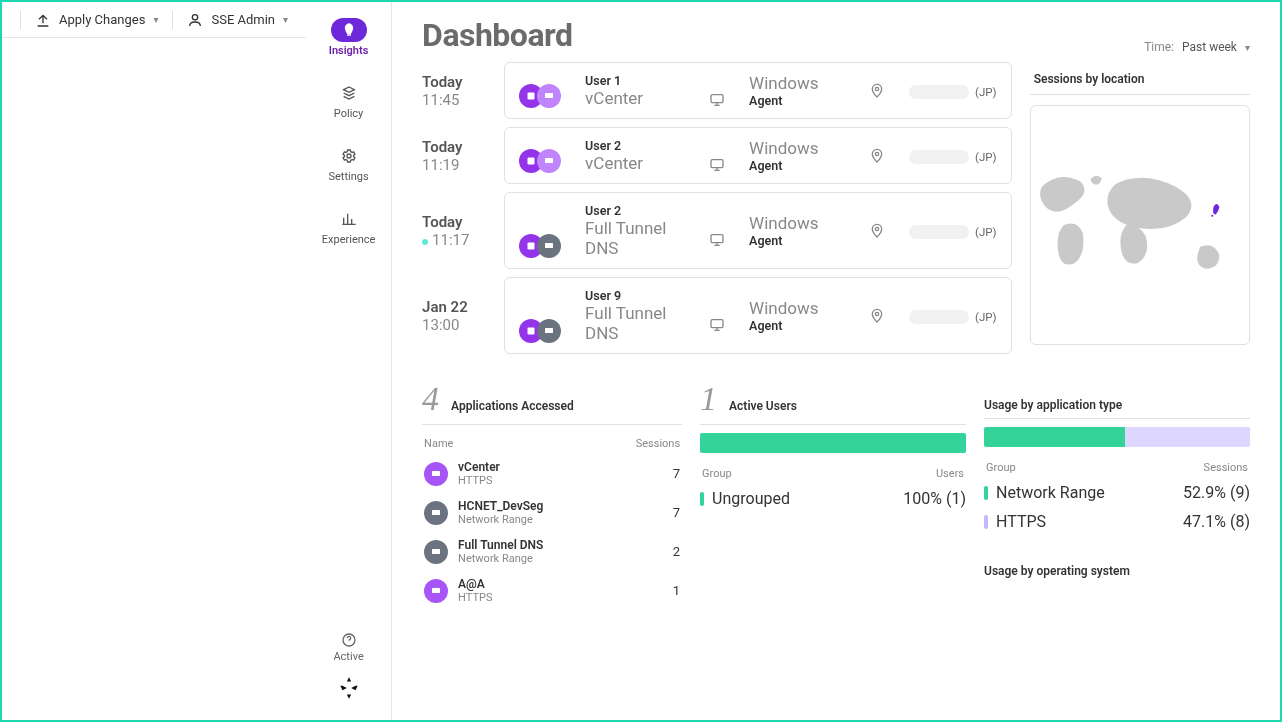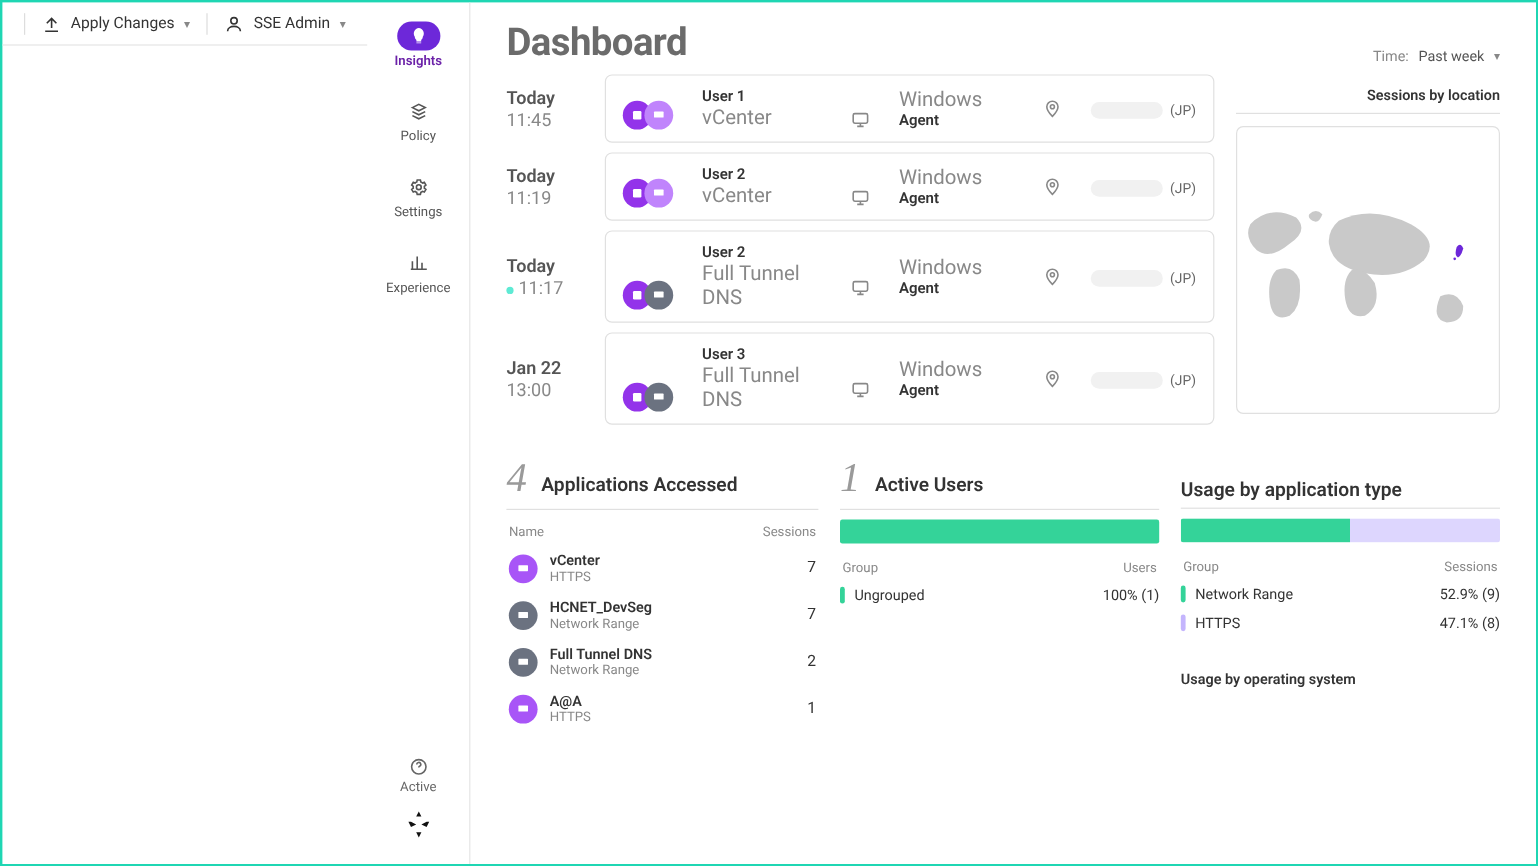--- a/index.html
+++ b/index.html
@@ -19,21 +19,21 @@
   .sidebar .bottom { position:absolute; bottom:14px; display:flex; flex-direction:column; align-items:center; gap:12px; }
   .support-item { display:flex; flex-direction:column; align-items:center; gap:2px; font-size:11px; color:#666; cursor:pointer;}
   .logo-mark { font-size:22px; color:#111; }
   .main { flex:1; overflow-y:auto; padding: 14px 30px 30px 30px; position:relative; }
   .page-header { display:flex; align-items:flex-end; justify-content:space-between; margin-bottom:8px; }
   .page-title { font-size:32px; font-weight:700; color:#6b6b6b; letter-spacing:-0.5px; }
   .time-picker { font-size:12px; color:#555; display:flex; align-items:center; gap:8px; }
   .time-picker .label { color:#888; }
   .section-row { display:flex; gap:18px; }
   .col-left { flex:1; }
-  .col-right { width:440px;text-align:right; }
+  .col-right { width:440px; }
   .sect-title { font-size:12px; font-weight:600; color:#333; padding:10px 0 8px 16px; border-bottom:1px solid #e0e0e0; margin-bottom:10px;}
   .sessions { display:flex; flex-direction:column; gap:8px; }
   .session-row { display:flex; align-items:center; gap:12px; }
   .session-time { width:70px; text-align:left; font-size:15px; color:#555;}
   .session-time .day{ font-weight:600; }
   .session-time .hour{ color:#888; }
   .session-card { flex:1; border:1px solid #e0e0e0; border-radius:6px; padding:10px 14px; display:flex; align-items:center; gap:30px; cursor:pointer; }
   .badge-pair { display:flex; }
   .badge { width:24px; height:24px; border-radius:50%; display:flex; align-items:center; justify-content:center; color:#fff; font-size:12px;}
   .badge.b1 { background:#9333ea; }
@@ -46,34 +46,34 @@
   .scol-user{ width:160px;}
   .scol-plat{ width:130px;}
   .loc-chip { background:#f1f1f1; border-radius:10px; width:60px; height:14px; display:inline-block; }
   .loc-wrap { display:flex; align-items:center; gap:6px; font-size:11.5px; color:#666;}
   .map-box { border:1px solid #e0e0e0; border-radius:6px; height:240px; display:flex; align-items:center; justify-content:center; overflow:hidden; }
   .world-svg { width:100%; height:100%; }
   .stat-row { display:flex; gap:18px; margin-top:26px; }
   .stat-col { flex:1; }
   .big-num { font-size:34px; color:#9a9a9a; font-weight:300; font-style:italic; margin-right:6px; font-family: Georgia, serif;}
   .stat-head { display:flex; align-items:baseline; gap:6px; border-bottom:1px solid #e0e0e0; padding-bottom:6px; margin-bottom:8px;}
-  .stat-head .lbl { font-size:16px; font-weight:600; }
+  .stat-head .lbl { font-size:12px; font-weight:600; }
   .tbl-head { display:flex; justify-content:space-between; font-size:11px; color:#888; padding:4px 2px;}
   .app-item{ display:flex; align-items:center; justify-content:space-between; padding:6px 2px;}
   .app-left { display:flex; align-items:center; gap:10px;}
   .app-ico { width:24px; height:24px; border-radius:50%; display:flex; align-items:center; justify-content:center; color:#fff; font-size:11px;}
   .app-ico.purple{ background:#a855f7;}
   .app-ico.gray{ background:#6b7280;}
   .app-meta .t1{font-weight:600; font-size:12px;}
   .app-meta .t2{font-size:11px; color:#888;}
   .bar-full { height:20px; border-radius:2px; background:#34d399; width:100%; margin-bottom:10px;}
   .bar-split { height:20px; display:flex; width:100%; margin-bottom:10px; border-radius:2px; overflow:hidden;}
   .seg1 { background:#34d399; }
   .seg2 { background:#ddd6fe; }
-  .grp-row { display:flex; align-items:center; justify-content:space-between; font-size:12px; padding:5px 0;}
+  .grp-row { display:flex; align-items:center; justify-content:space-between; font-size:16px; padding:5px 0;}
   .grp-left { display:flex; align-items:center; gap:8px;}
   .grp-mark { width:4px; height:14px; border-radius:2px;}
   .grp-mark.green{ background:#34d399;}
   .grp-mark.lilac{ background:#c4b5fd;}
   .link-row { font-size:12px; font-weight:600; padding-top:6px; cursor:pointer;}
   .dot-cyan{ width:6px;height:6px;border-radius:50%;background:#5eead4; display:inline-block; margin-right:4px;}
   .usage-os-title{ font-size:12px; font-weight:600; margin-top:28px;}
   svg.icon{ width:16px; height:16px; }
   .main::-webkit-scrollbar{width:8px;} .main::-webkit-scrollbar-thumb{background:#ccc;border-radius:4px;}
 </style>
@@ -319,21 +319,21 @@
                           <rect x="5" y="5" width="14" height="14" rx="2"></rect>
                         </svg>
                       </div>
            <div class="badge b3">
                         <svg width="12" height="12" viewBox="0 0 24 24" fill="#fff">
                           <rect x="4" y="6" width="16" height="10" rx="1"></rect>
                         </svg>
                       </div>
          </div>
          <div class="meta">
-                      <span class="t1">User 3</span>
+                      <span class="t1">User 9</span>
                       <span class="t2">Full Tunnel DNS</span>
                     </div>
        </div>
        <div class="scol scol-plat">
          <svg class="icon" viewBox="0 0 24 24" fill="none" stroke="#888" stroke-width="2">
                       <rect x="3" y="4" width="18" height="12" rx="2"></rect>
                       <path d="M8 20h8M12 16v4"></path>
                     </svg>
          <div class="meta">
                       <span class="t2">Windows</span>

